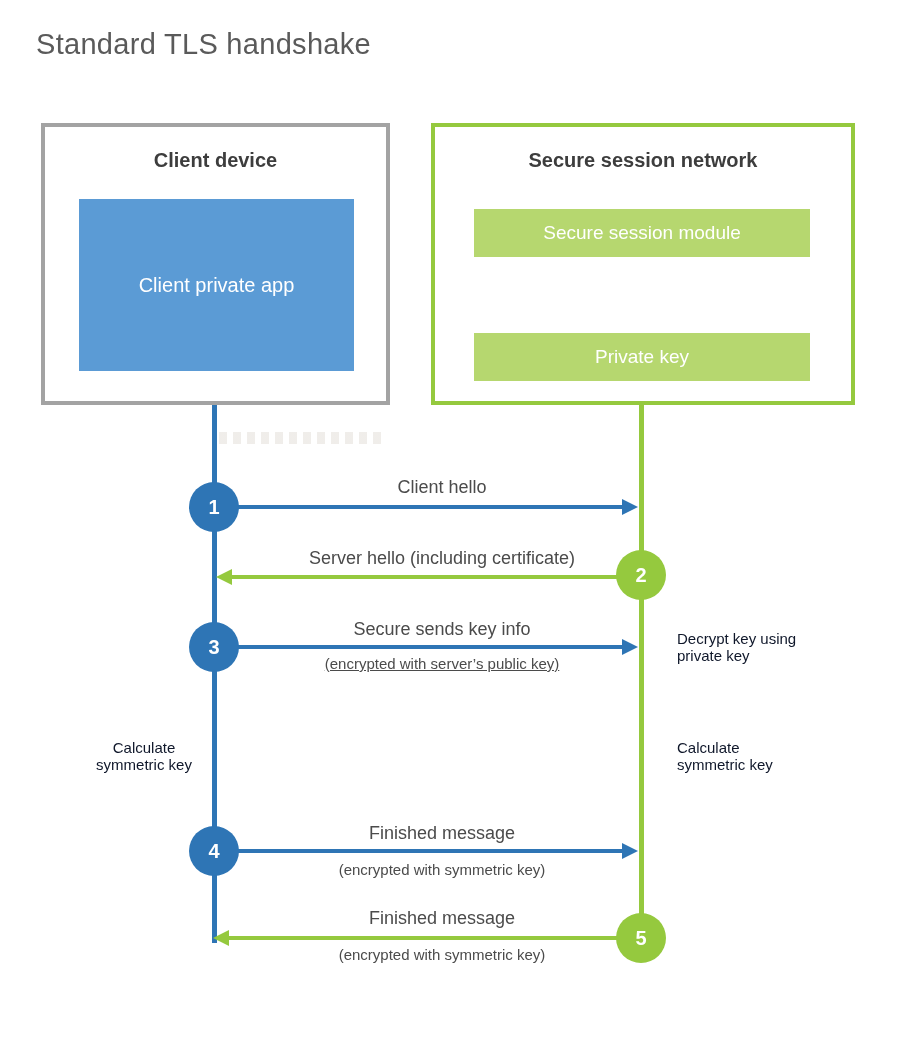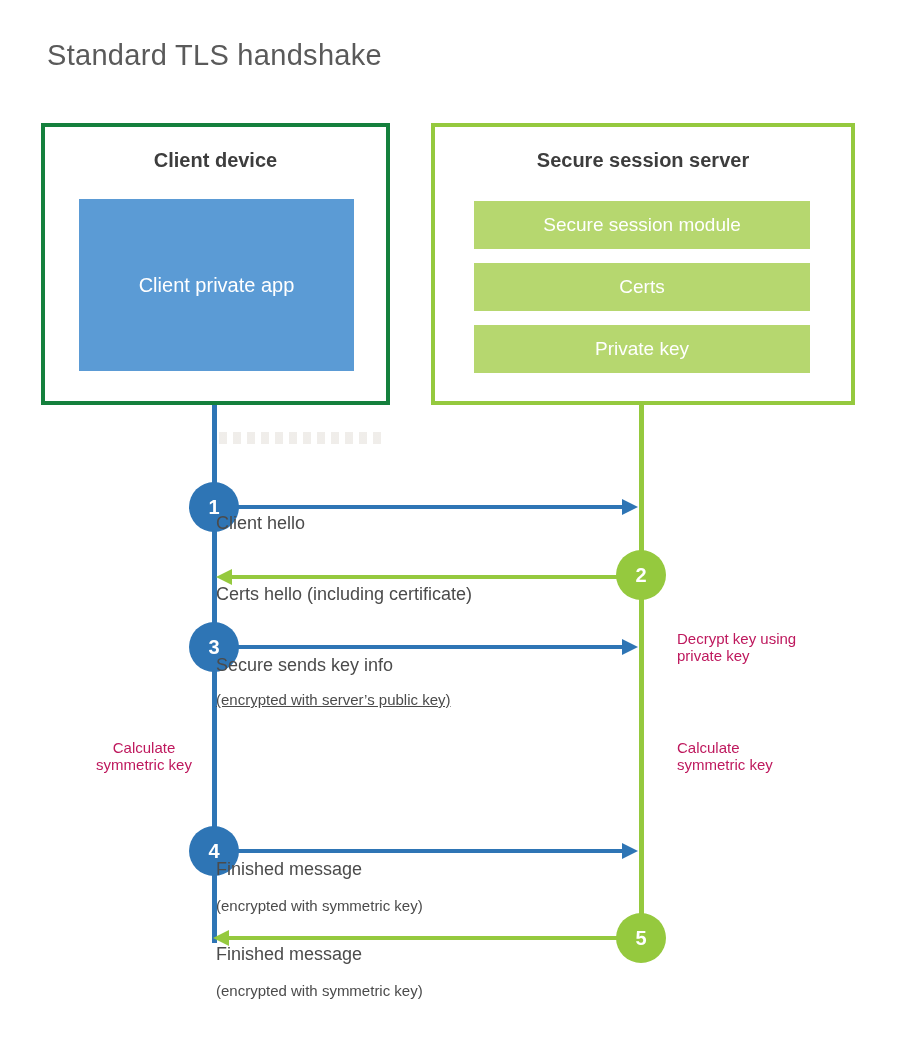--- a/index.html
+++ b/index.html
@@ -1,40 +1,40 @@
 <!DOCTYPE html>
 <html><head>
 <meta charset="utf-8">
 <style>
   html,body{margin:0;padding:0;background:#ffffff;}
   .canvas{
     position:relative;width:900px;height:1058px;background:#ffffff;overflow:hidden;
     font-family:"Liberation Sans","DejaVu Sans",sans-serif;
   }
   .title{
-    position:absolute;left:36px;top:28px;margin:11px;
+    position:absolute;left:36px;top:28px;margin:0;
     font-size:29px;font-weight:300;color:#5a5a5a;letter-spacing:.3px;
   }
   
   .box{position:absolute;background:#fff;top:123px;height:274px;}
-  .client-box{left:41px;width:341px;border:4px solid #15803d;}
+  .client-box{left:41px;width:341px;border:4px solid #a3a3a3;}
   .server-box{left:431px;width:416px;border:4px solid #95c93e;}
   .box-title{
     position:absolute;top:22px;left:0;width:100%;text-align:center;
     font-size:20px;font-weight:700;color:#3d3d3d;
   }
   .client-app{
     position:absolute;left:34px;top:72px;width:275px;height:172px;
     background:#5b9bd5;color:#ffffff;font-size:20px;line-height:1.45;
     display:flex;align-items:center;justify-content:center;text-align:center;padding:0 40px;box-sizing:border-box;
   }
   .server-module{
     position:absolute;left:39px;width:336px;height:48px;
     background:#b6d76f;color:#ffffff;font-size:19px;
-    display:flex;align-items:center;justify-content:center;text-align:center;
+    display:flex;align-items:center;justify-content:center;text-align:center;margin-top:8px;
   }
   .m0{top:74px}.m1{top:136px}.m2{top:198px}
   
   .vline{position:absolute;width:5px;top:405px;}
   .blue-vline{left:212px;height:538px;background:#2e75b5;}
   .green-vline{left:639px;height:535px;background:#95c93e;}
   
   .ghost-dashes{
     position:absolute;left:219px;top:432px;width:168px;height:12px;
     background:repeating-linear-gradient(90deg,rgba(195,185,172,.25) 0 8px,transparent 8px 14px);
@@ -49,48 +49,47 @@
   
   .circle{
     position:absolute;width:50px;height:50px;border-radius:50%;
     color:#fff;font-size:20px;font-weight:700;
     display:flex;align-items:center;justify-content:center;z-index:3;
   }
   .circle.blue{background:#2e75b5;}
   .circle.green{background:#95c93e;}
   
   .msg{
-    position:absolute;left:216px;width:424px;text-align:left;
-    color:#4b4b4b;font-size:18px;z-index:4;margin-top:36px;
+    position:absolute;left:230px;width:424px;text-align:center;
+    color:#4b4b4b;font-size:18px;z-index:4;
   }
   .msg.sub{font-size:15px;}
   
   .side-note{
-    position:absolute;color:#be185d;font-size:15px;line-height:17px;
+    position:absolute;color:#0f172a;font-size:15px;line-height:17px;
     white-space:pre-line;z-index:4;
   }
   .note-right{left:677px;text-align:left;width:140px;}
   .note-left{left:96px;width:96px;text-align:center;}
 </style>
 </head>
 <body>
 
 <div class="canvas">
 
   <h1 class="title">Standard TLS handshake</h1>
 
   <div class="box client-box">
     <div class="box-title">Client device</div>
     <div class="client-app">Client private app</div>
   </div>
 
   <div class="box server-box">
-    <div class="box-title">Secure session server</div>
+    <div class="box-title">Secure session network</div>
     <div class="server-module m0">Secure session module</div>
-    <div class="server-module m1">Certs</div>
     <div class="server-module m2">Private key</div>
   </div>
 
   <div class="vline blue-vline"></div>
   <div class="vline green-vline"></div>
   <div class="ghost-dashes"></div>
 
   <div class="hline blue" style="left:214px;top:505px;width:412px;"></div>
   <div class="head right-blue" style="left:622px;top:499px;"></div>
 
@@ -106,21 +105,21 @@
   <div class="hline green" style="left:228px;top:936px;width:413px;"></div>
   <div class="head left-green" style="left:213px;top:930px;"></div>
 
   <div class="circle blue" style="left:189px;top:482px;">1</div>
   <div class="circle green" style="left:616px;top:550px;">2</div>
   <div class="circle blue" style="left:189px;top:622px;">3</div>
   <div class="circle blue" style="left:189px;top:826px;">4</div>
   <div class="circle green" style="left:616px;top:913px;">5</div>
 
   <div class="msg" style="top:477px;">Client hello</div>
-  <div class="msg" style="top:548px;">Certs hello (including certificate)</div>
+  <div class="msg" style="top:548px;">Server hello (including certificate)</div>
   <div class="msg" style="top:619px;">Secure sends key info</div>
   <div class="msg sub" style="top:655px;text-decoration:underline;">(encrypted with server’s public key)</div>
   <div class="msg" style="top:823px;">Finished message</div>
   <div class="msg sub" style="top:861px;">(encrypted with symmetric key)</div>
   <div class="msg" style="top:908px;">Finished message</div>
   <div class="msg sub" style="top:946px;">(encrypted with symmetric key)</div>
 
   <div class="side-note note-right" style="top:630px;">Decrypt key using
 private key</div>
   <div class="side-note note-left" style="top:739px;">Calculate

